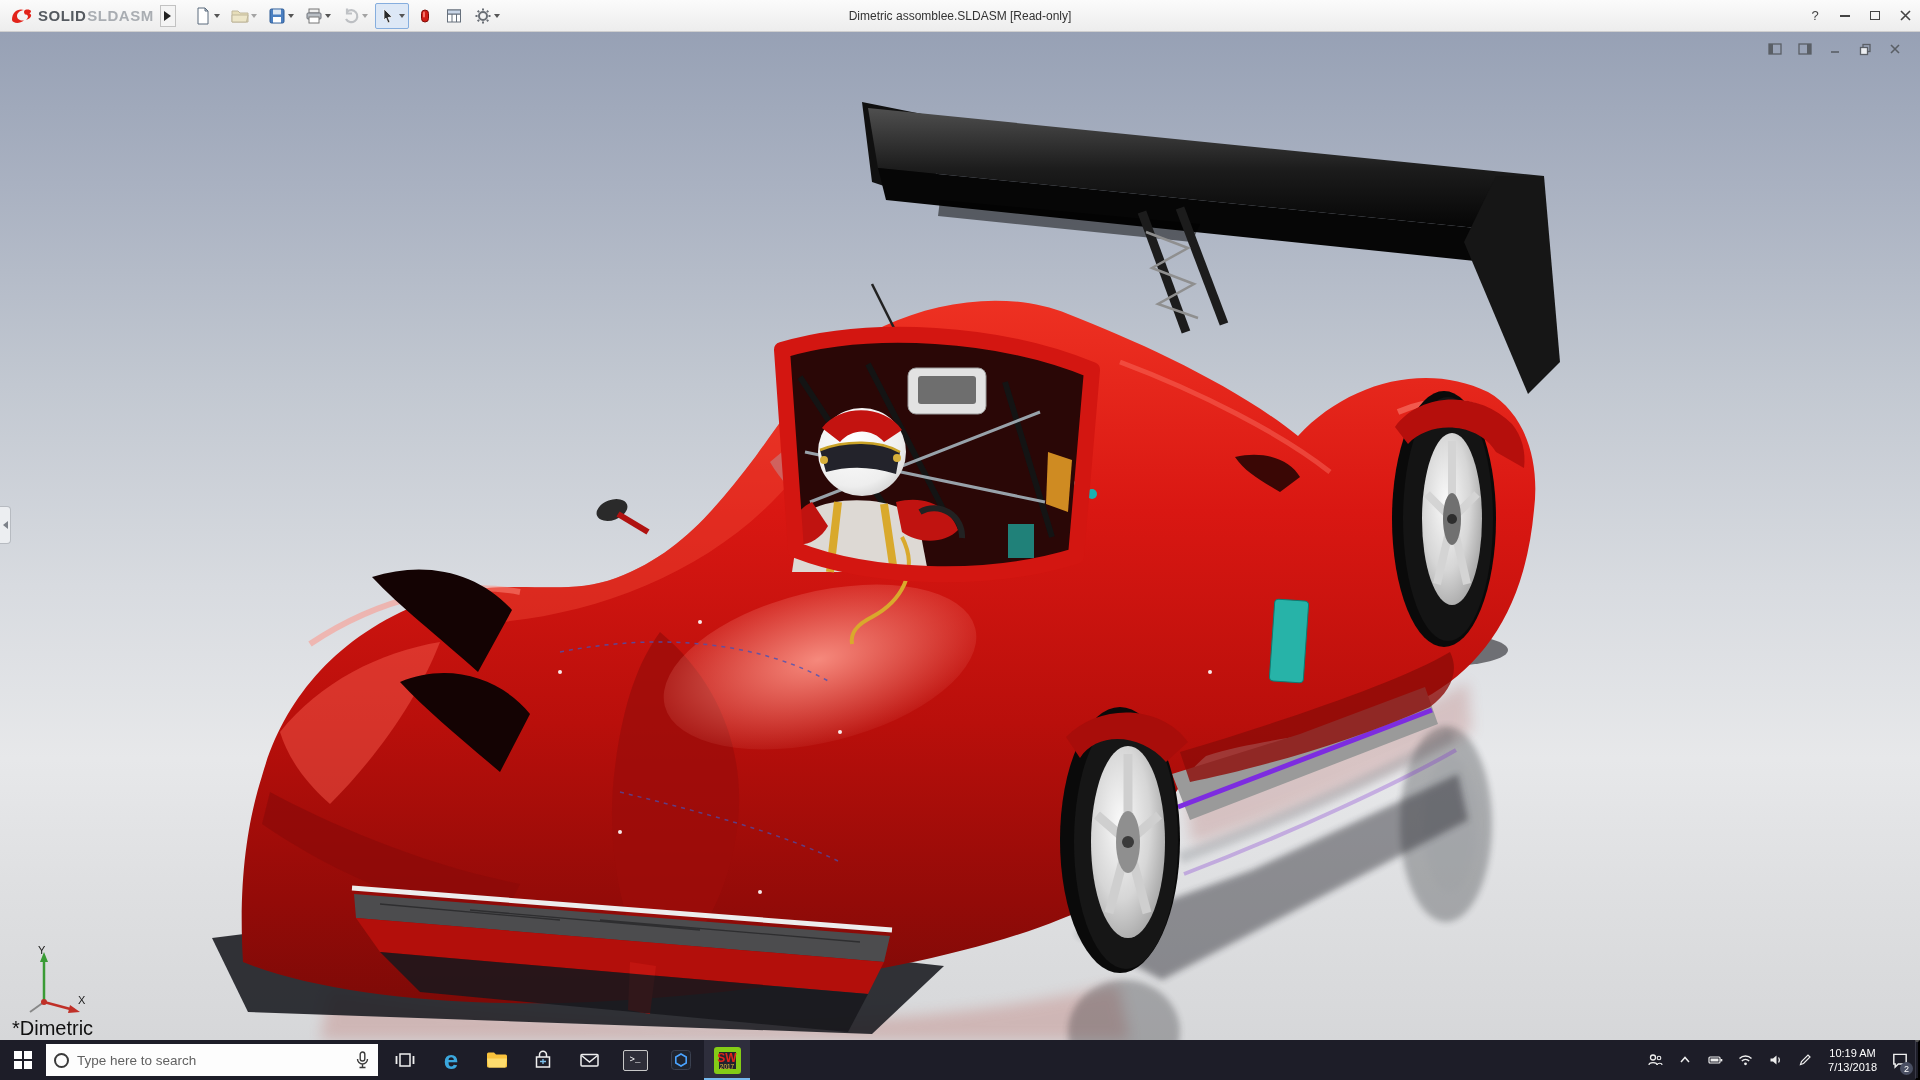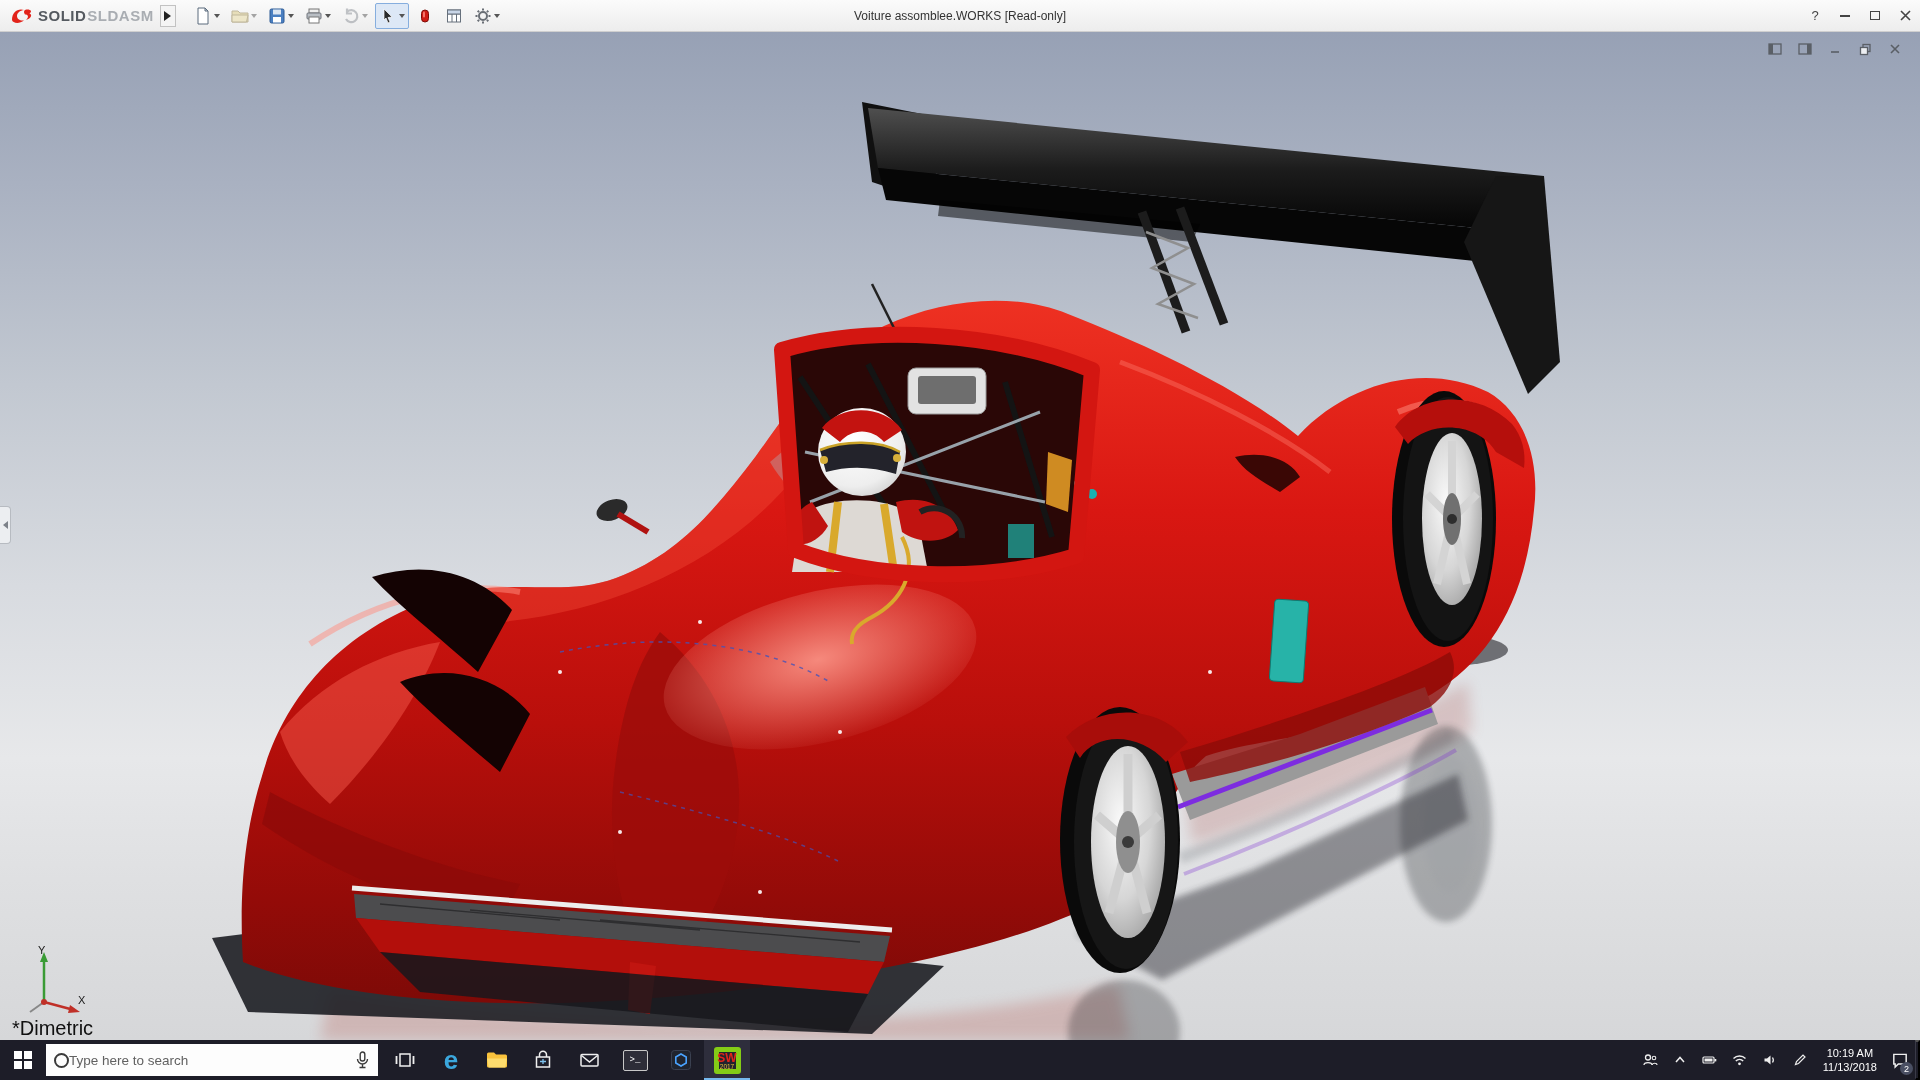--- a/index.html
+++ b/index.html
@@ -38,21 +38,21 @@
   .triad { position:absolute; left:18px; bottom:22px; }
   .orient-label { position:absolute; left:12px; bottom:0px; font-size:20px; color:#101010; }
 
   
   .taskbar { position:absolute; left:0; right:0; bottom:0; height:40px; background:#1d1d28;
     display:flex; align-items:center; z-index:40; }
   .tk-btn { height:40px; min-width:46px; display:flex; align-items:center; justify-content:center; background:transparent; border:none; position:relative; }
   .tk-btn.active-app { background:#2e2e3c; box-shadow:inset 0 -2px 0 #76b9ed; }
   .start-grid { display:grid; grid-template-columns:8px 8px; grid-template-rows:8px 8px; gap:1.5px; }
   .start-grid span { background:#fff; }
-  .searchbox { height:32px; width:332px; background:#fdfdfd; display:flex; align-items:center; gap:0; padding:0 8px; margin-right:4px; }
+  .searchbox { height:32px; width:332px; background:#fdfdfd; display:flex; align-items:center; gap:8px; padding:0 8px; margin-right:4px; }
   .search-ring { width:15px; height:15px; border:2px solid #3a3a3a; border-radius:50%; flex:none; }
   .search-input { flex:1; border:none; outline:none; background:transparent; font-size:13.5px; color:#333; }
   .search-input::placeholder { color:#616161; }
   .edge-e { font-size:26px; font-weight:bold; color:#3ba7dd; line-height:1; }
   .console-box { width:25px; height:21px; background:#2d2d38; border:1px solid #c7c7c7; border-radius:2px; color:#fff; font-family:"Liberation Mono",monospace; font-size:9px; display:flex; align-items:center; justify-content:center; }
   .sw-tile { width:27px; height:27px; background:#23232e; border:5px solid #84cc16; border-radius:3px; display:flex; flex-direction:column; align-items:center; line-height:1; }
   .sw-tile .sw { color:#e2231a; font-weight:bold; font-size:12px; }
   .sw-tile .yr { color:#e8c23a; font-size:6.5px; }
   .tray { margin-left:auto; display:flex; align-items:center; }
   .tray .tk-btn { min-width:30px; }
@@ -141,21 +141,21 @@
           <circle cx="9" cy="9" r="4" fill="none" stroke="#6a6f76" stroke-width="2"></circle>
           <g stroke="#6a6f76" stroke-width="2">
             <path d="M14.5 9 H16.5 M3.5 9 H1.5 M9 14.5 V16.5 M9 3.5 V1.5"></path>
             <path d="M12.9 12.9 L14.3 14.3 M5.1 12.9 L3.7 14.3 M12.9 5.1 L14.3 3.7 M5.1 5.1 L3.7 3.7"></path>
           </g>
         </svg>
           <span class="caret"></span>
       </button>
     </div>
 
-    <div class="title">Voiture assomblee.WORKS [Read-only]</div>
+    <div class="title">Dimetric assomblee.SLDASM [Read-only]</div>
 
     <div class="win-controls">
       <button class="win-btn">
           <span>?</span>
         </button>
       <button class="win-btn">
           <span class="glyph-min"></span>
         </button>
       <button class="win-btn">
           <span class="glyph-max"></span>
@@ -488,21 +488,21 @@
           <path d="M11 5.5 a4.5 4.5 0 0 1 0 5" fill="none" stroke="#eeeeee" stroke-width="1.3"></path>
         </svg>
       </button>
       <button class="tk-btn">
         <svg width="16" height="16" viewBox="0 0 16 16">
           <path d="M3.5 12.5 l1-3 6.5-6.5 2 2 -6.5 6.5 z" fill="none" stroke="#eeeeee" stroke-width="1.2"></path>
         </svg>
       </button>
       <button class="tk-btn clock">
         <div>10:19 AM</div>
-        <div>11/13/2018</div>
+        <div>7/13/2018</div>
       </button>
       <button class="tk-btn notif">
         <svg width="20" height="18" viewBox="0 0 16 16">
           <path d="M2.5 3 h11 v8.5 h-7 l-2.8 2.8 v-2.8 h-1.2 z" fill="none" stroke="#eeeeee" stroke-width="1.3"></path>
         </svg>
         <span class="badge">2</span>
       </button>
       <button class="show-desktop"></button>
     </div>
   </footer>

